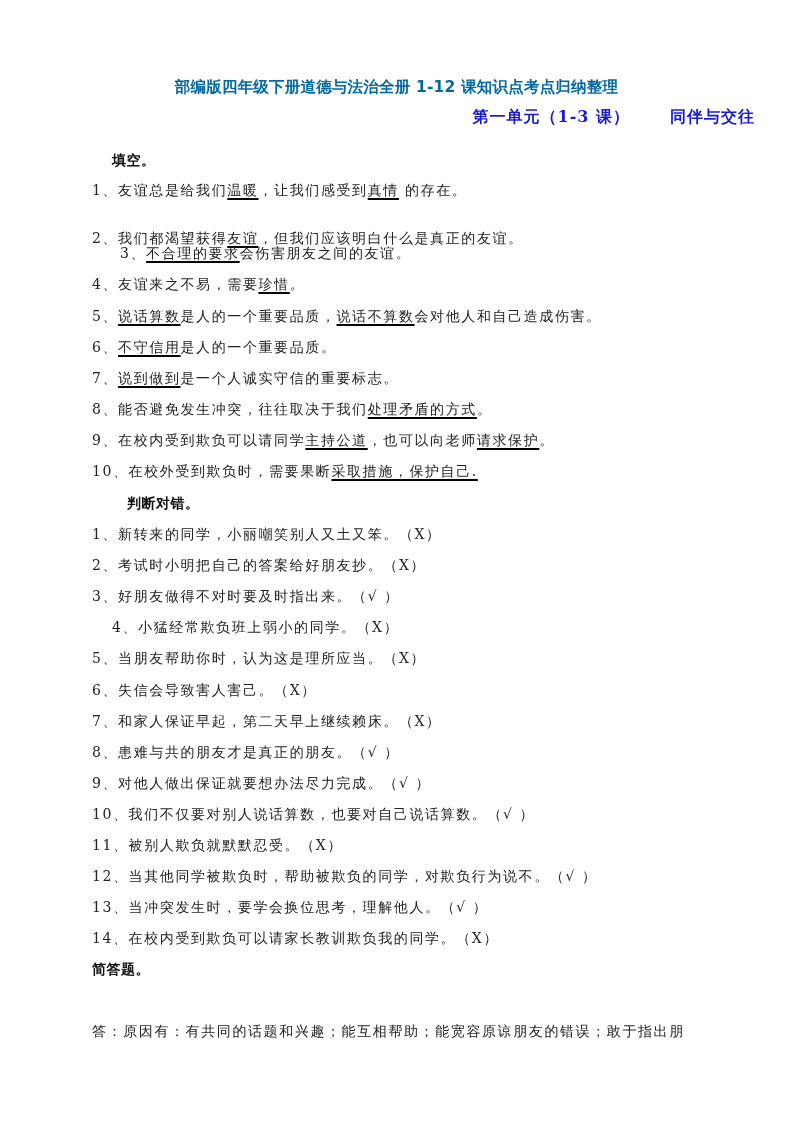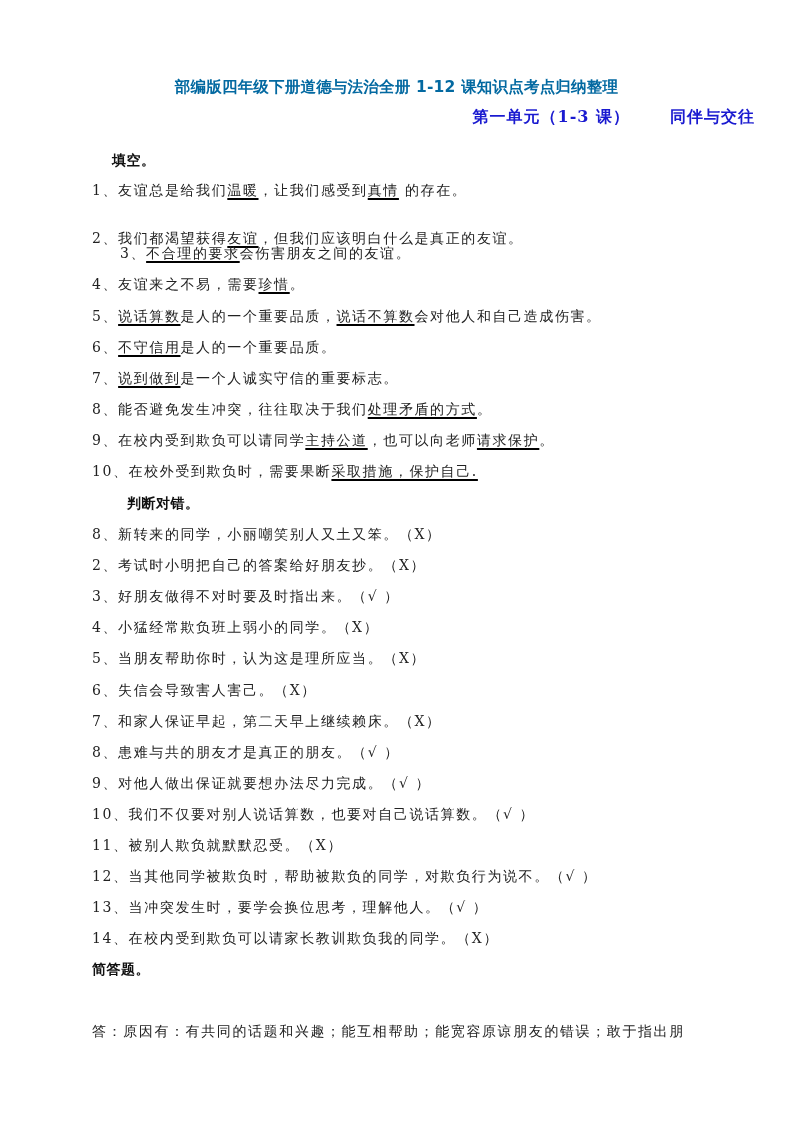--- a/index.html
+++ b/index.html
@@ -42,24 +42,24 @@
       <div class="line" style="top: 306px;"><span>5、</span><span class="u">说话算数</span><span>是人的一个重要品质，</span><span class="u">说话不算数</span><span>会对他人和自己造成伤害。</span></div>
       <div class="line" style="top: 337px;"><span>6、</span><span class="u">不守信用</span><span>是人的一个重要品质。</span></div>
       <div class="line" style="top: 368px; text-align: center;"><span>7、</span><span class="u">说到做到</span><span>是一个人诚实守信的重要标志。</span></div>
       <div class="line" style="top: 399px;"><span>8、能否避免发生冲突，往往取决于我们</span><span class="u">处理矛盾的方式</span><span>。</span></div>
       <div class="line" style="top: 430px;"><span>9、在校内受到欺负可以请同学</span><span class="u">主持公道</span><span>，也可以向老师</span><span class="u">请求保护</span><span>。</span></div>
       <div class="line" style="top: 461px;"><span>10、在校外受到欺负时，需要果断</span><span class="u">采取措施，保护自己.</span></div>
     </div>
 
   <div class="line heading indent2" style="top:493px">判断对错。</div>
   <div id="true-false-list">
-      <div class="line" style="top: 524px;"><span>8、新转来的同学，小丽嘲笑别人又土又笨。</span><span>（X）</span></div>
+      <div class="line" style="top: 524px;"><span>1、新转来的同学，小丽嘲笑别人又土又笨。</span><span>（X）</span></div>
       <div class="line" style="top: 555.1px;"><span>2、考试时小明把自己的答案给好朋友抄。</span><span>（X）</span></div>
       <div class="line" style="top: 586.2px;"><span>3、好朋友做得不对时要及时指出来。</span><span>（√ ）</span></div>
-      <div class="line" style="top: 617.3px;"><span>4、小猛经常欺负班上弱小的同学。</span><span>（X）</span></div>
+      <div class="line" style="top: 617.3px; margin-left: 20px;"><span>4、小猛经常欺负班上弱小的同学。</span><span>（X）</span></div>
       <div class="line" style="top: 648.4px;"><span>5、当朋友帮助你时，认为这是理所应当。</span><span>（X）</span></div>
       <div class="line" style="top: 679.5px;"><span>6、失信会导致害人害己。</span><span>（X）</span></div>
       <div class="line" style="top: 710.6px; text-align: center;"><span>7、和家人保证早起，第二天早上继续赖床。</span><span>（X）</span></div>
       <div class="line" style="top: 741.7px;"><span>8、患难与共的朋友才是真正的朋友。</span><span>（√ ）</span></div>
       <div class="line" style="top: 772.8px;"><span>9、对他人做出保证就要想办法尽力完成。</span><span>（√ ）</span></div>
       <div class="line" style="top: 803.9px;"><span>10、我们不仅要对别人说话算数，也要对自己说话算数。</span><span>（√ ）</span></div>
       <div class="line" style="top: 835px;"><span>11、被别人欺负就默默忍受。</span><span>（X）</span></div>
       <div class="line" style="top: 866.1px;"><span>12、当其他同学被欺负时，帮助被欺负的同学，对欺负行为说不。</span><span>（√ ）</span></div>
       <div class="line" style="top: 897.2px;"><span>13、当冲突发生时，要学会换位思考，理解他人。</span><span>（√ ）</span></div>
       <div class="line" style="top: 928.3px;"><span>14、在校内受到欺负可以请家长教训欺负我的同学。</span><span>（X）</span></div>

